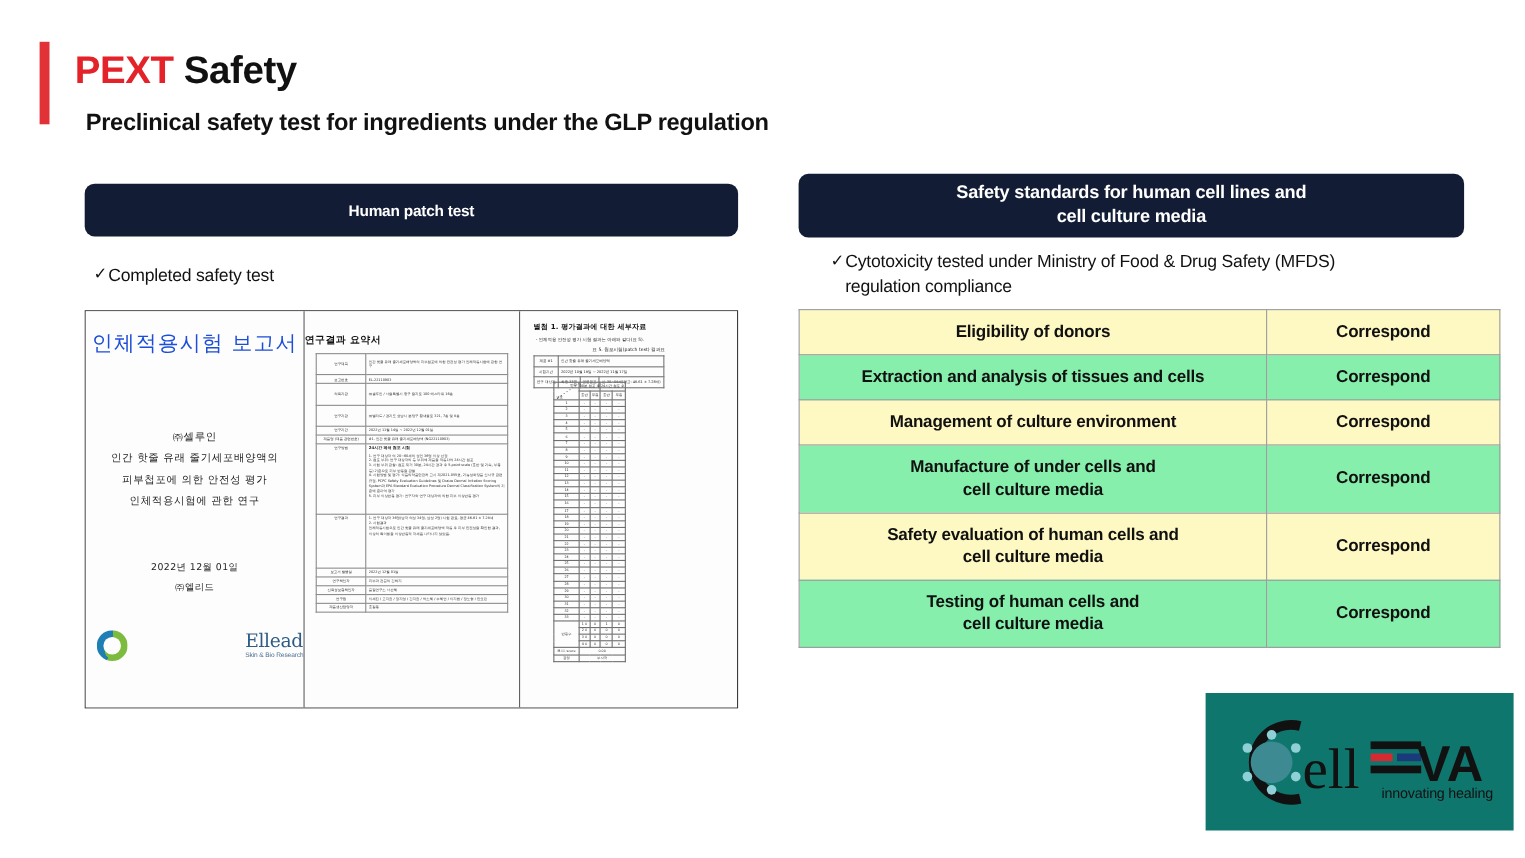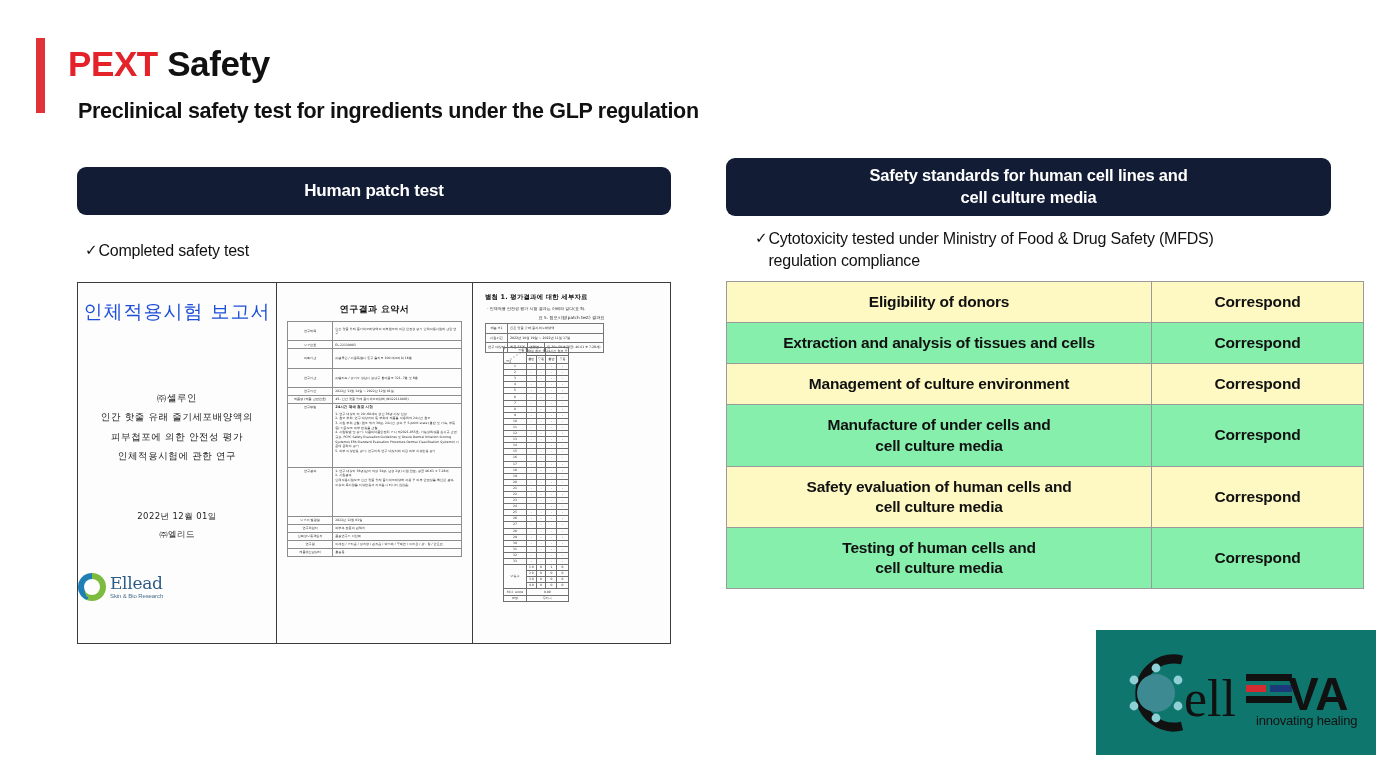--- a/index.html
+++ b/index.html
@@ -31,21 +31,21 @@
     white-space:nowrap;
   }
 
   
   .banner{
     position:absolute;background:#121c35;border-radius:9px;
     color:#ffffff;font-weight:bold;text-align:center;
     display:flex;align-items:center;justify-content:center;
     line-height:1.32;letter-spacing:-0.2px;
   }
-  #banner-left{left:77px;top:167px;width:594px;height:48px;font-size:17px;}
+  #banner-left{left:77px;top:167px;width:594px;height:48px;font-size:14px;}
   #banner-right{left:726px;top:158px;width:605px;height:58px;font-size:16.5px;}
   .banner-line{display:block;}
 
   
   .bullet{
     position:absolute;display:flex;align-items:flex-start;
     font-size:16px;color:#111111;letter-spacing:-0.2px;
   }
   .bullet .tick{font-size:15px;margin-right:1px;line-height:1.35;}
   .bullet .btext{line-height:1.35;}
@@ -73,39 +73,39 @@
     position:absolute;top:105px;left:0;right:0;text-align:center;
     font-family:"DejaVu Sans","Liberation Sans",sans-serif;
     font-size:9.5px;color:#1c1c1c;line-height:2.05;letter-spacing:0.6px;
   }
   .cover-date{
     position:absolute;top:225px;left:0;right:0;text-align:center;
     font-family:"DejaVu Sans","Liberation Sans",sans-serif;
     font-size:8.5px;color:#1c1c1c;line-height:2.1;letter-spacing:0.4px;
   }
   .cover-logo{
-    position:absolute;top:290px;left:0;right:0;display:flex;
-    align-items:center;justify-content:flex-start;gap:4px;
+    position:absolute;top:290px;left:10px;right:0;display:flex;
+    align-items:center;justify-content:space-between;gap:4px;
   }
   .ell-mark{width:28px;height:28px;border-radius:50%;
     background:
       radial-gradient(circle at 62% 62%, #7dbb3f 0 42%, rgba(0,0,0,0) 43%),
       conic-gradient(from 200deg,#1f7fb5 0 45%,#7dbb3f 45% 100%);
     position:relative;}
   .ell-mark::after{
     content:"";position:absolute;left:6px;top:6px;width:16px;height:16px;
     border-radius:50%;background:#fdfdfd;}
   .ell-word{display:flex;flex-direction:column;line-height:1;}
   .ell-name{font-family:"DejaVu Serif","Liberation Serif",serif;
     font-size:17px;color:#2d5b86;letter-spacing:-0.3px;}
   .ell-tag{font-size:6px;color:#4a6e8e;letter-spacing:-0.1px;margin-top:1px;}
 
   
   .sheet-title{
-    position:absolute;top:20px;left:0;right:0;text-align:center;
+    position:absolute;top:20px;left:0;right:0;text-align:left;
     font-family:"DejaVu Sans","Liberation Sans",sans-serif;
     font-size:9px;font-weight:bold;color:#141414;letter-spacing:0.4px;
   }
   .mini-table{
     position:absolute;top:38px;left:10px;right:10px;
     border-collapse:collapse;table-layout:fixed;
   }
   .mini-table td{
     border:0.6px solid #8d8d8d;
     font-family:"DejaVu Sans","Liberation Sans",sans-serif;

